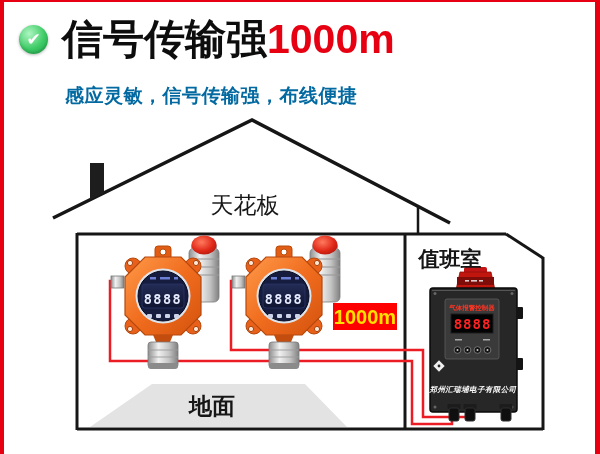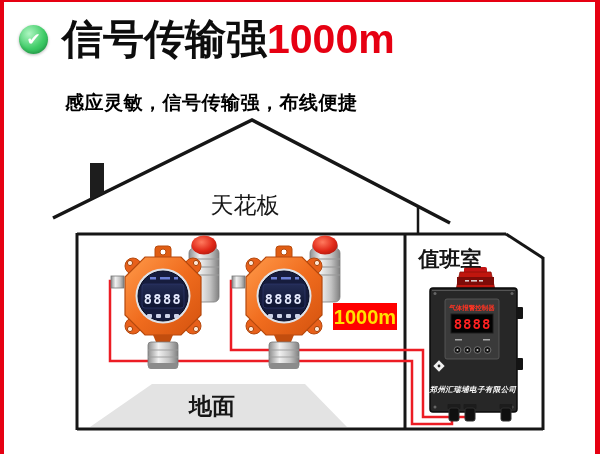--- a/index.html
+++ b/index.html
@@ -7,21 +7,21 @@
   body{font-family:"Liberation Sans","DejaVu Sans",sans-serif;}
   #stage{position:relative;width:600px;height:454px;background:#fff;overflow:hidden;}
   .frame{position:absolute;inset:0;border-left:4px solid var(--red);border-right:5px solid var(--red);border-top:2px solid var(--red);pointer-events:none;z-index:50;}
   .check{position:absolute;left:19px;top:25px;width:29px;height:29px;border-radius:50%;
     background:radial-gradient(circle at 35% 30%, #aef6c2, #3ecb66 55%, #1c9e47);
     display:flex;align-items:center;justify-content:center;color:#fff;font-size:17px;font-weight:bold;
     box-shadow:0 1px 3px rgba(0,0,0,.28), inset 0 -2px 3px rgba(0,0,0,.15);}
   .title{position:absolute;left:62px;top:14px;margin:0;font-size:41px;font-weight:900;color:#0d0d0d;
     letter-spacing:0;white-space:nowrap;line-height:1.25;}
   .title .hl{color:var(--red);}
-  .subtitle{position:absolute;left:65px;top:90px;margin:0;font-size:19px;font-weight:600;color:#000000;letter-spacing:.5px;white-space:nowrap;}
+  .subtitle{position:absolute;left:65px;top:83px;margin:0;font-size:19px;font-weight:600;color:#0369a1;letter-spacing:.5px;white-space:nowrap;}
   svg{position:absolute;left:0;top:0;}
   svg text{font-family:"Liberation Sans","DejaVu Sans",sans-serif;}
   .seg{font-family:"DejaVu Sans Mono","Liberation Mono",monospace;}
 </style>
 </head>
 <body>
 
 <div id="stage">
   <div class="frame"></div>
 

